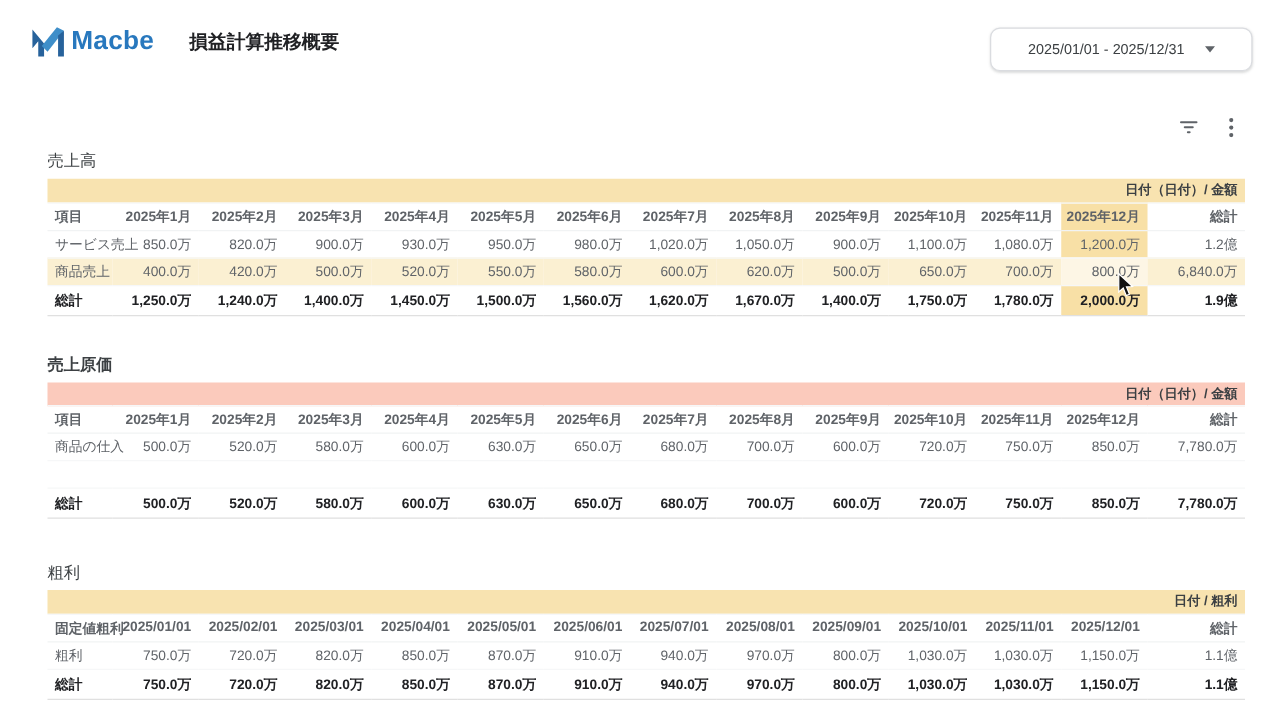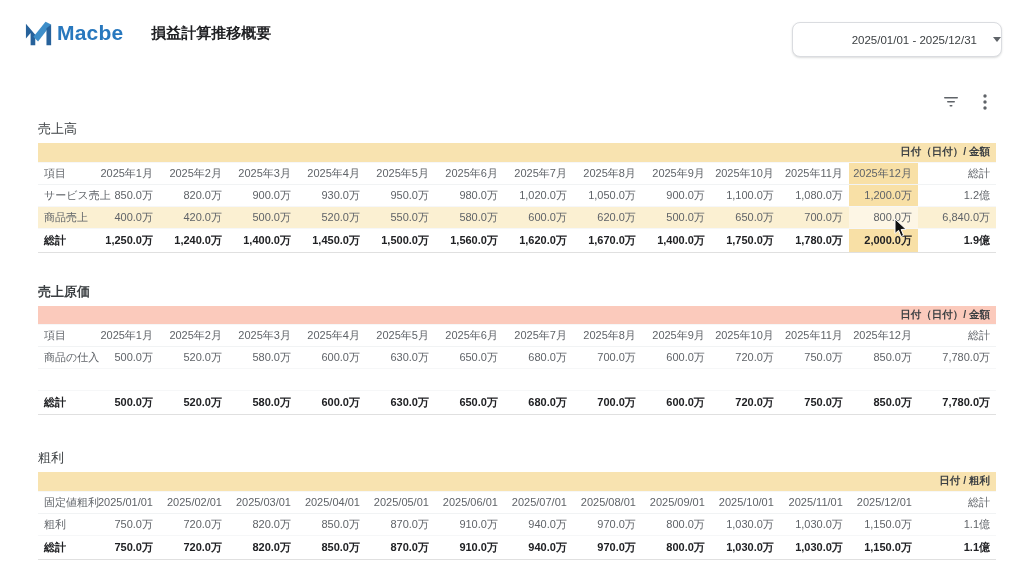--- a/index.html
+++ b/index.html
@@ -12,21 +12,21 @@
 
   
   .app-header { display:flex; align-items:center; padding:16px 22px 0 22px; height:50px; }
   .brand { display:flex; align-items:center; gap:1px; }
   .brand-text { font-size:21px; font-weight:bold; color:var(--brand-blue,#2878BE); letter-spacing:.2px; }
   .report-title { margin-left:28px; font-size:15px; font-weight:bold; color:var(--text-primary,#202124); }
   .date-box {
     position:absolute; top:22px; right:22px; width:210px; height:35px;
     background:#fff; border:1px solid #dadce0; border-radius:8px;
     box-shadow:0 1px 2px rgba(60,64,67,.18);
-    display:flex; align-items:center; justify-content:flex-end; gap:16px; cursor:pointer;
+    display:flex; align-items:center; justify-content:center; gap:16px; cursor:pointer;
   }
   .date-text { font-size:11.5px; color:#3c4043; }
   .caret { width:0; height:0; border-left:4px solid transparent; border-right:4px solid transparent; border-top:5px solid #5f6368; }
 
   
   .content { padding:0 28px 0 38px; }
   .icons-row { display:flex; justify-content:flex-end; align-items:center; gap:12px; margin-top:40px; height:24px; }
   .icon-btn { width:22px; height:22px; display:flex; align-items:center; justify-content:center; cursor:pointer; border-radius:50%; }
 
   .section-title { font-size:13px; color:#3c4043; }
@@ -38,21 +38,21 @@
   table.pivot { width:100%; border-collapse:collapse; table-layout:fixed; margin-top:5px; }
   .pivot col.c-item  { width:52px; }
   .pivot col.c-total { width:78px; }
 
   .pivot tr.band td { height:19px; padding:0 6px 0 0; text-align:right; }
   .pivot tr.band .band-label { font-size:10.5px; font-weight:bold; color:#3c4043; white-space:nowrap; }
   .pivot tr.band.theme-yellow td { background:var(--band-yellow,#F8E3B0); }
   .pivot tr.band.theme-pink   td { background:var(--band-pink,#FBCABC); }
 
   .pivot th {
-    font-weight:normal; font-size:11px; color:#5f6368; text-align:right;
+    font-weight:bold; font-size:11px; color:#5f6368; text-align:right;
     height:22px; padding:0 6px 0 0; white-space:nowrap; overflow:visible;
     border-bottom:1px solid #f1f3f4;
   }
   .pivot th.item { text-align:left; padding:0 0 0 6px; }
 
   .pivot td {
     font-size:11px; color:#5f6368; text-align:right;
     height:22px; padding:0 6px 0 0; white-space:nowrap;
     border-bottom:1px solid #f6f7f8;
   }

